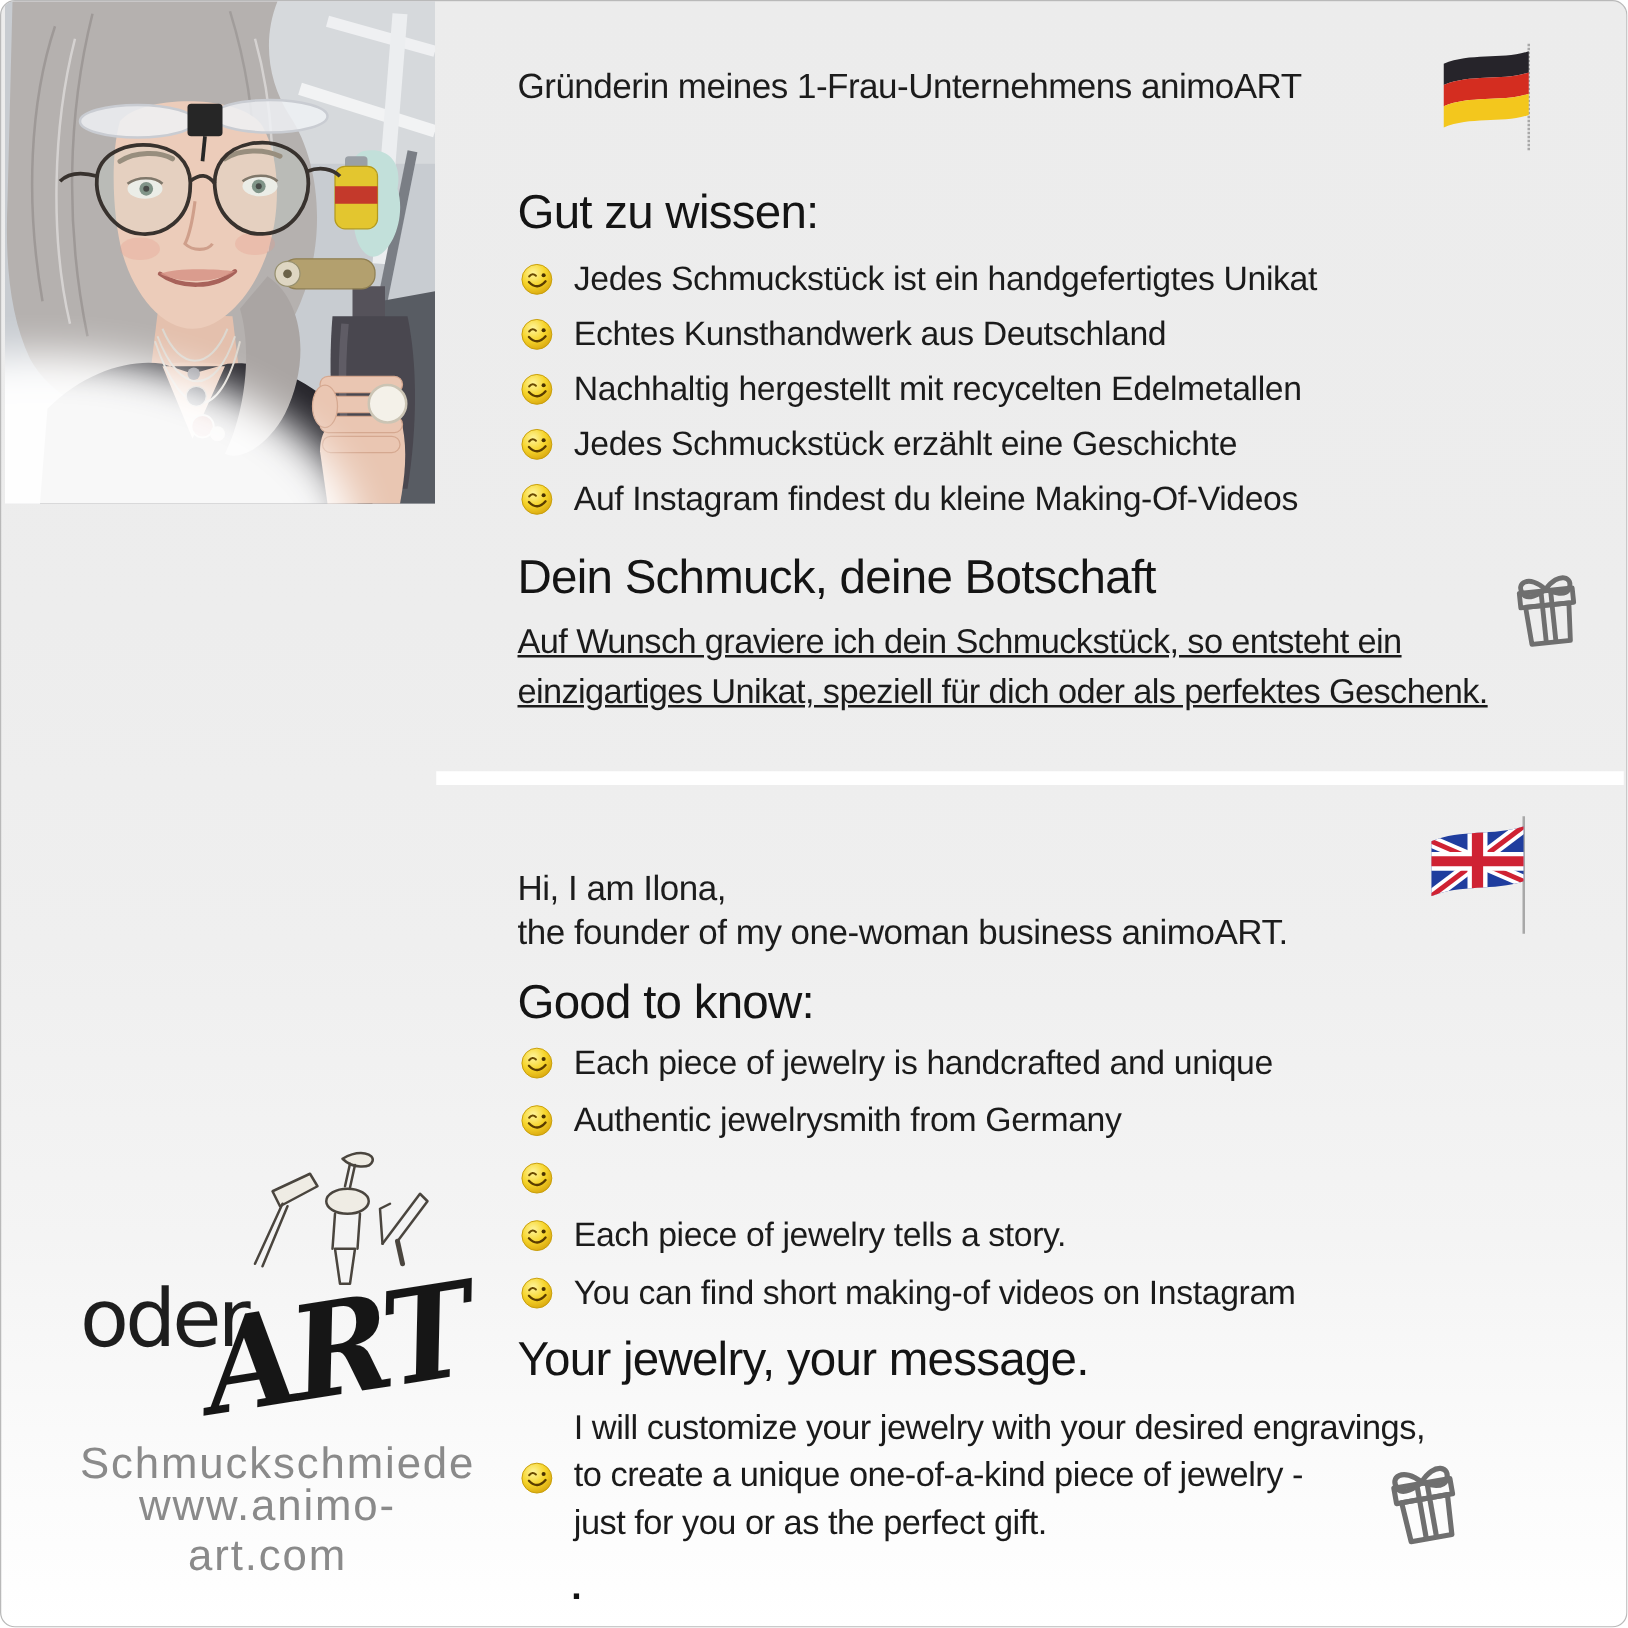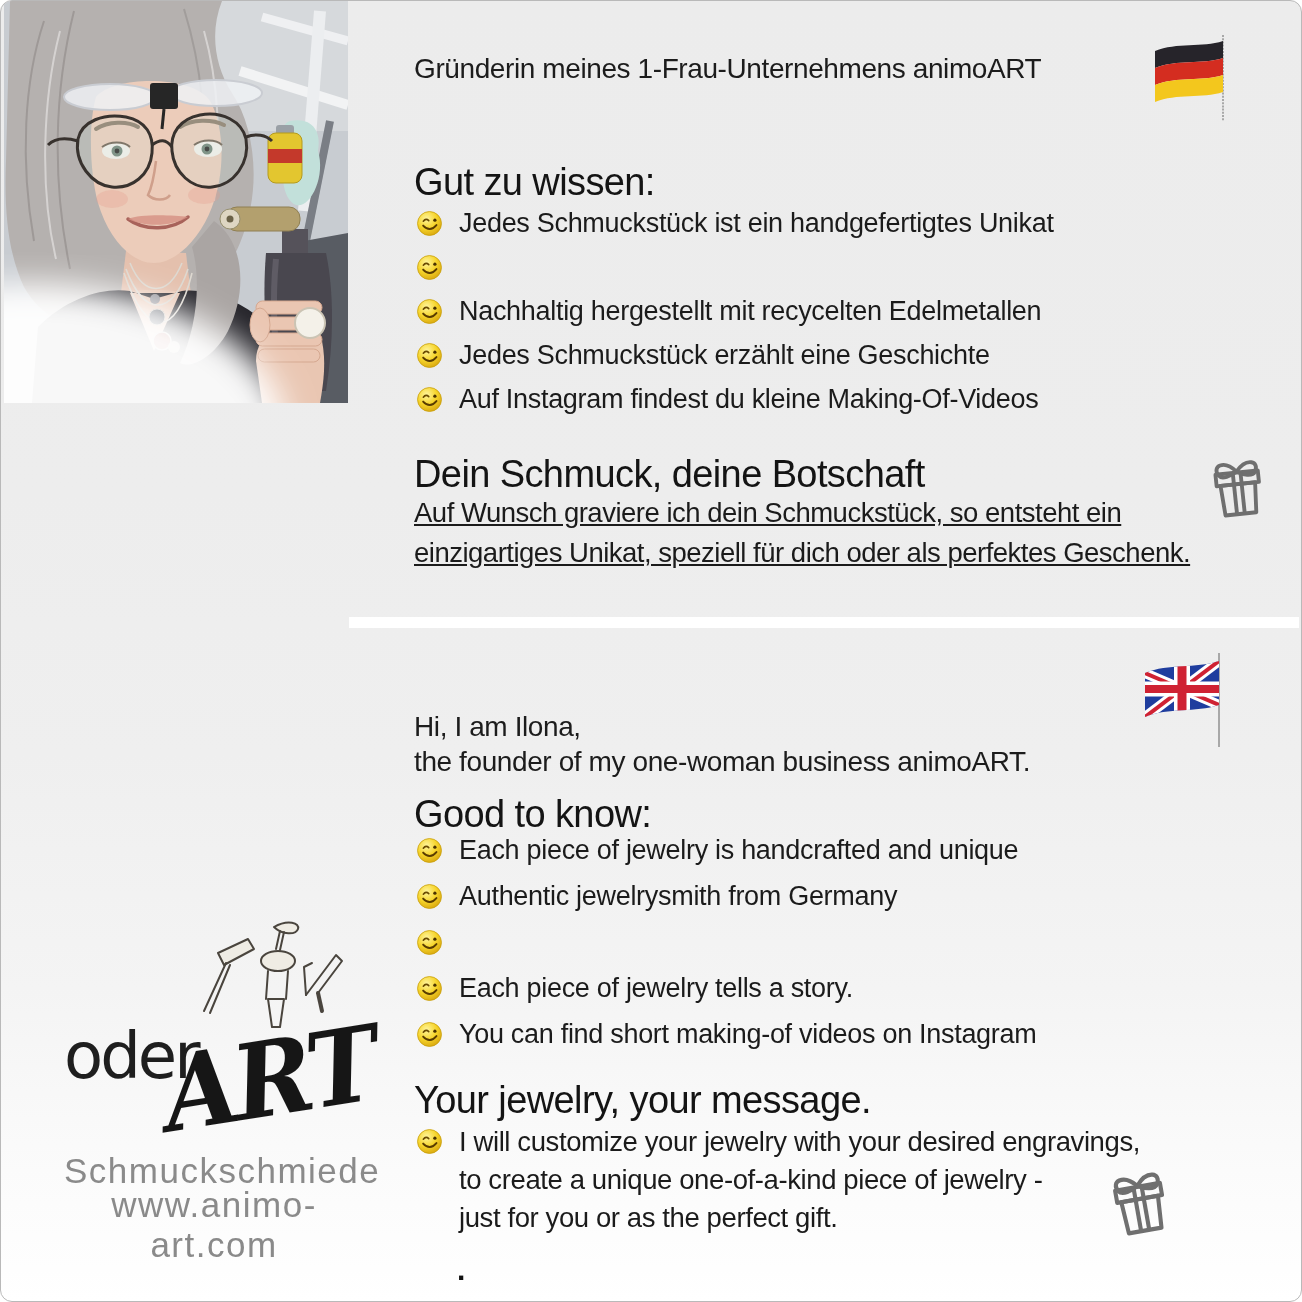--- a/index.html
+++ b/index.html
@@ -9,39 +9,39 @@
     border:1px solid #b9b9b9;
     border-radius:12px;
     overflow:hidden;
     background:linear-gradient(180deg,#ececec 0%,#ededed 38%,#efefef 58%,#f4f4f4 76%,#fbfbfb 90%,#ffffff 100%);
     font-family:"Liberation Sans","DejaVu Sans",sans-serif;
     color:#1b1b1b;
   }
   .abs{position:absolute;}
   .photo{left:3px;top:0;width:344px;height:402px;}
   .intro{font-size:28px;line-height:35px;letter-spacing:-0.4px;color:#1c1c1c;}
-  .h1{font-size:38px;letter-spacing:-0.6px;color:#141414;margin-top:12px;}
+  .h1{font-size:38px;letter-spacing:-0.6px;color:#141414;}
   .bullets{display:flex;flex-direction:column;}
   .bullet-row{display:flex;align-items:center;height:44px;gap:16px;text-align:right;}
   .bullet-row.en{height:46px;}
   .bullet-text{font-size:27px;letter-spacing:-0.3px;white-space:nowrap;}
   .smiley{width:27px;height:27px;flex:0 0 auto;}
   .para{font-size:27.5px;line-height:40px;letter-spacing:-0.5px;text-decoration:underline;}
   .divider{left:348px;top:616px;width:950px;height:11px;background:#ffffff;}
   .gift{color:#6f6f6f;}
   .logo-animo{font-size:64px;letter-spacing:-3px;color:#1e1e1e;font-family:"DejaVu Sans",sans-serif;}
   .logo-art{
     font-size:96px;font-weight:bold;font-style:italic;color:#161616;
     font-family:"DejaVu Serif",serif;
     transform:rotate(-9deg) scaleY(1.08);transform-origin:left bottom;
     letter-spacing:-4px;
   }
   .logo-gray{color:#8a8a8a;font-size:35px;letter-spacing:1.5px;text-align:center;width:300px;}
   .dot{font-size:30px;font-weight:bold;color:#111;}
-  .subbullet{display:flex;align-items:flex-start;gap:16px;}
+  .subbullet{display:flex;align-items:center;gap:16px;}
   .subbullet .smiley{margin-top:5px;}
   .subbullet-text{font-size:27.5px;line-height:38px;letter-spacing:-0.4px;}
 </style>
 </head>
 <body>
 
 <svg width="0" height="0" style="position:absolute">
   <defs>
     <radialGradient id="smileyGrad" cx="38%" cy="30%" r="75%">
       <stop offset="0%" stop-color="#fff59d"></stop>
@@ -180,20 +180,21 @@
     <div class="bullet-row">
       <svg class="smiley" viewBox="0 0 28 28">
           <use href="#wink"></use>
         </svg>
       <span class="bullet-text">Jedes Schmuckstück ist ein handgefertigtes Unikat</span>
     </div>
     <div class="bullet-row">
       <svg class="smiley" viewBox="0 0 28 28">
           <use href="#wink"></use>
         </svg>
+      <span class="bullet-text">Echtes Kunsthandwerk aus Deutschland</span>
     </div>
     <div class="bullet-row">
       <svg class="smiley" viewBox="0 0 28 28">
           <use href="#wink"></use>
         </svg>
       <span class="bullet-text">Nachhaltig hergestellt mit recycelten Edelmetallen</span>
     </div>
     <div class="bullet-row">
       <svg class="smiley" viewBox="0 0 28 28">
           <use href="#wink"></use>
@@ -233,21 +234,21 @@
       <line x1="6" y1="70" x2="80" y2="14" stroke="#ffffff" stroke-width="10"></line>
       <line x1="6" y1="26" x2="80" y2="58" stroke="#cf2233" stroke-width="4"></line>
       <line x1="6" y1="70" x2="80" y2="14" stroke="#cf2233" stroke-width="4"></line>
       <line x1="43" y1="8" x2="43" y2="76" stroke="#ffffff" stroke-width="16"></line>
       <line x1="2" y1="42" x2="84" y2="42" stroke="#ffffff" stroke-width="15"></line>
       <line x1="43" y1="8" x2="43" y2="76" stroke="#cf2233" stroke-width="9"></line>
       <line x1="2" y1="42" x2="84" y2="42" stroke="#cf2233" stroke-width="8"></line>
     </g>
   </svg>
 
-  <div class="abs intro" style="left:413px;top:708px">
+  <div class="abs intro" style="left:413px;top:692px">
     <div>Hi, I am Ilona,</div>
     <div>the founder of my one-woman business animoART.</div>
   </div>
 
   <div class="abs h1" style="left:413px;top:780px">Good to know:</div>
 
   <div class="abs bullets" style="left:415px;top:826px">
     <div class="bullet-row en">
       <svg class="smiley" viewBox="0 0 28 28">
           <use href="#wink"></use>

